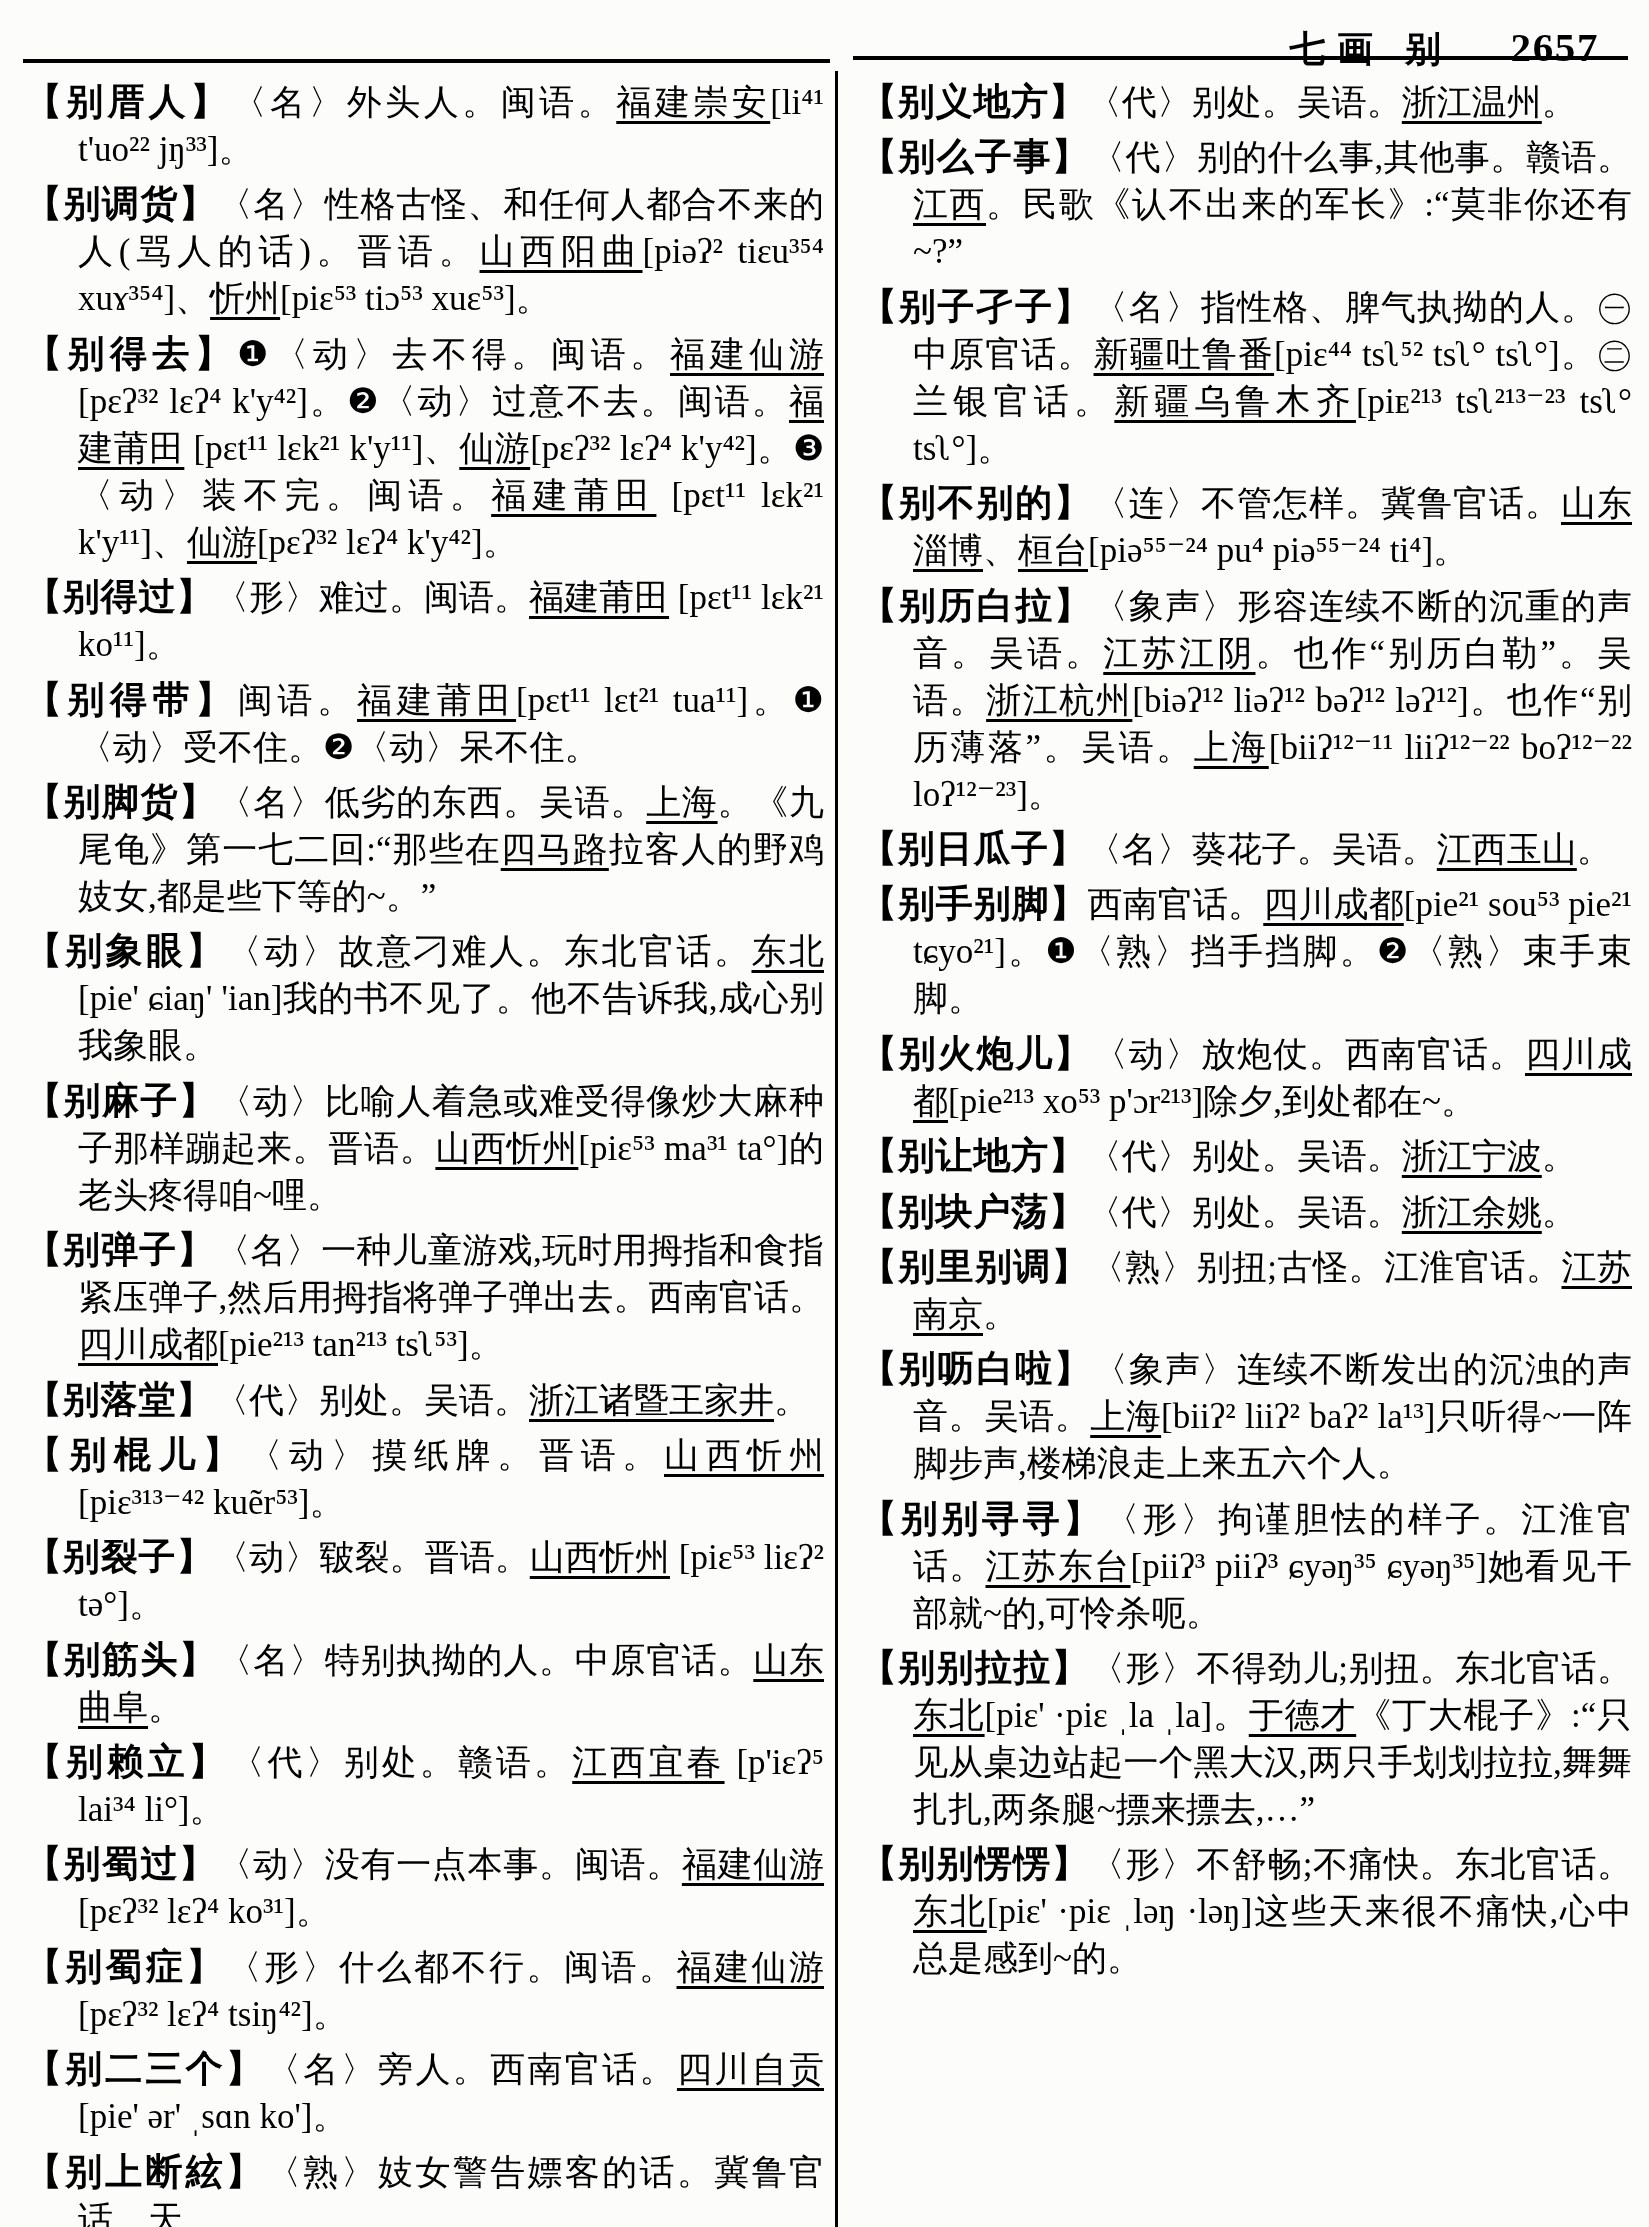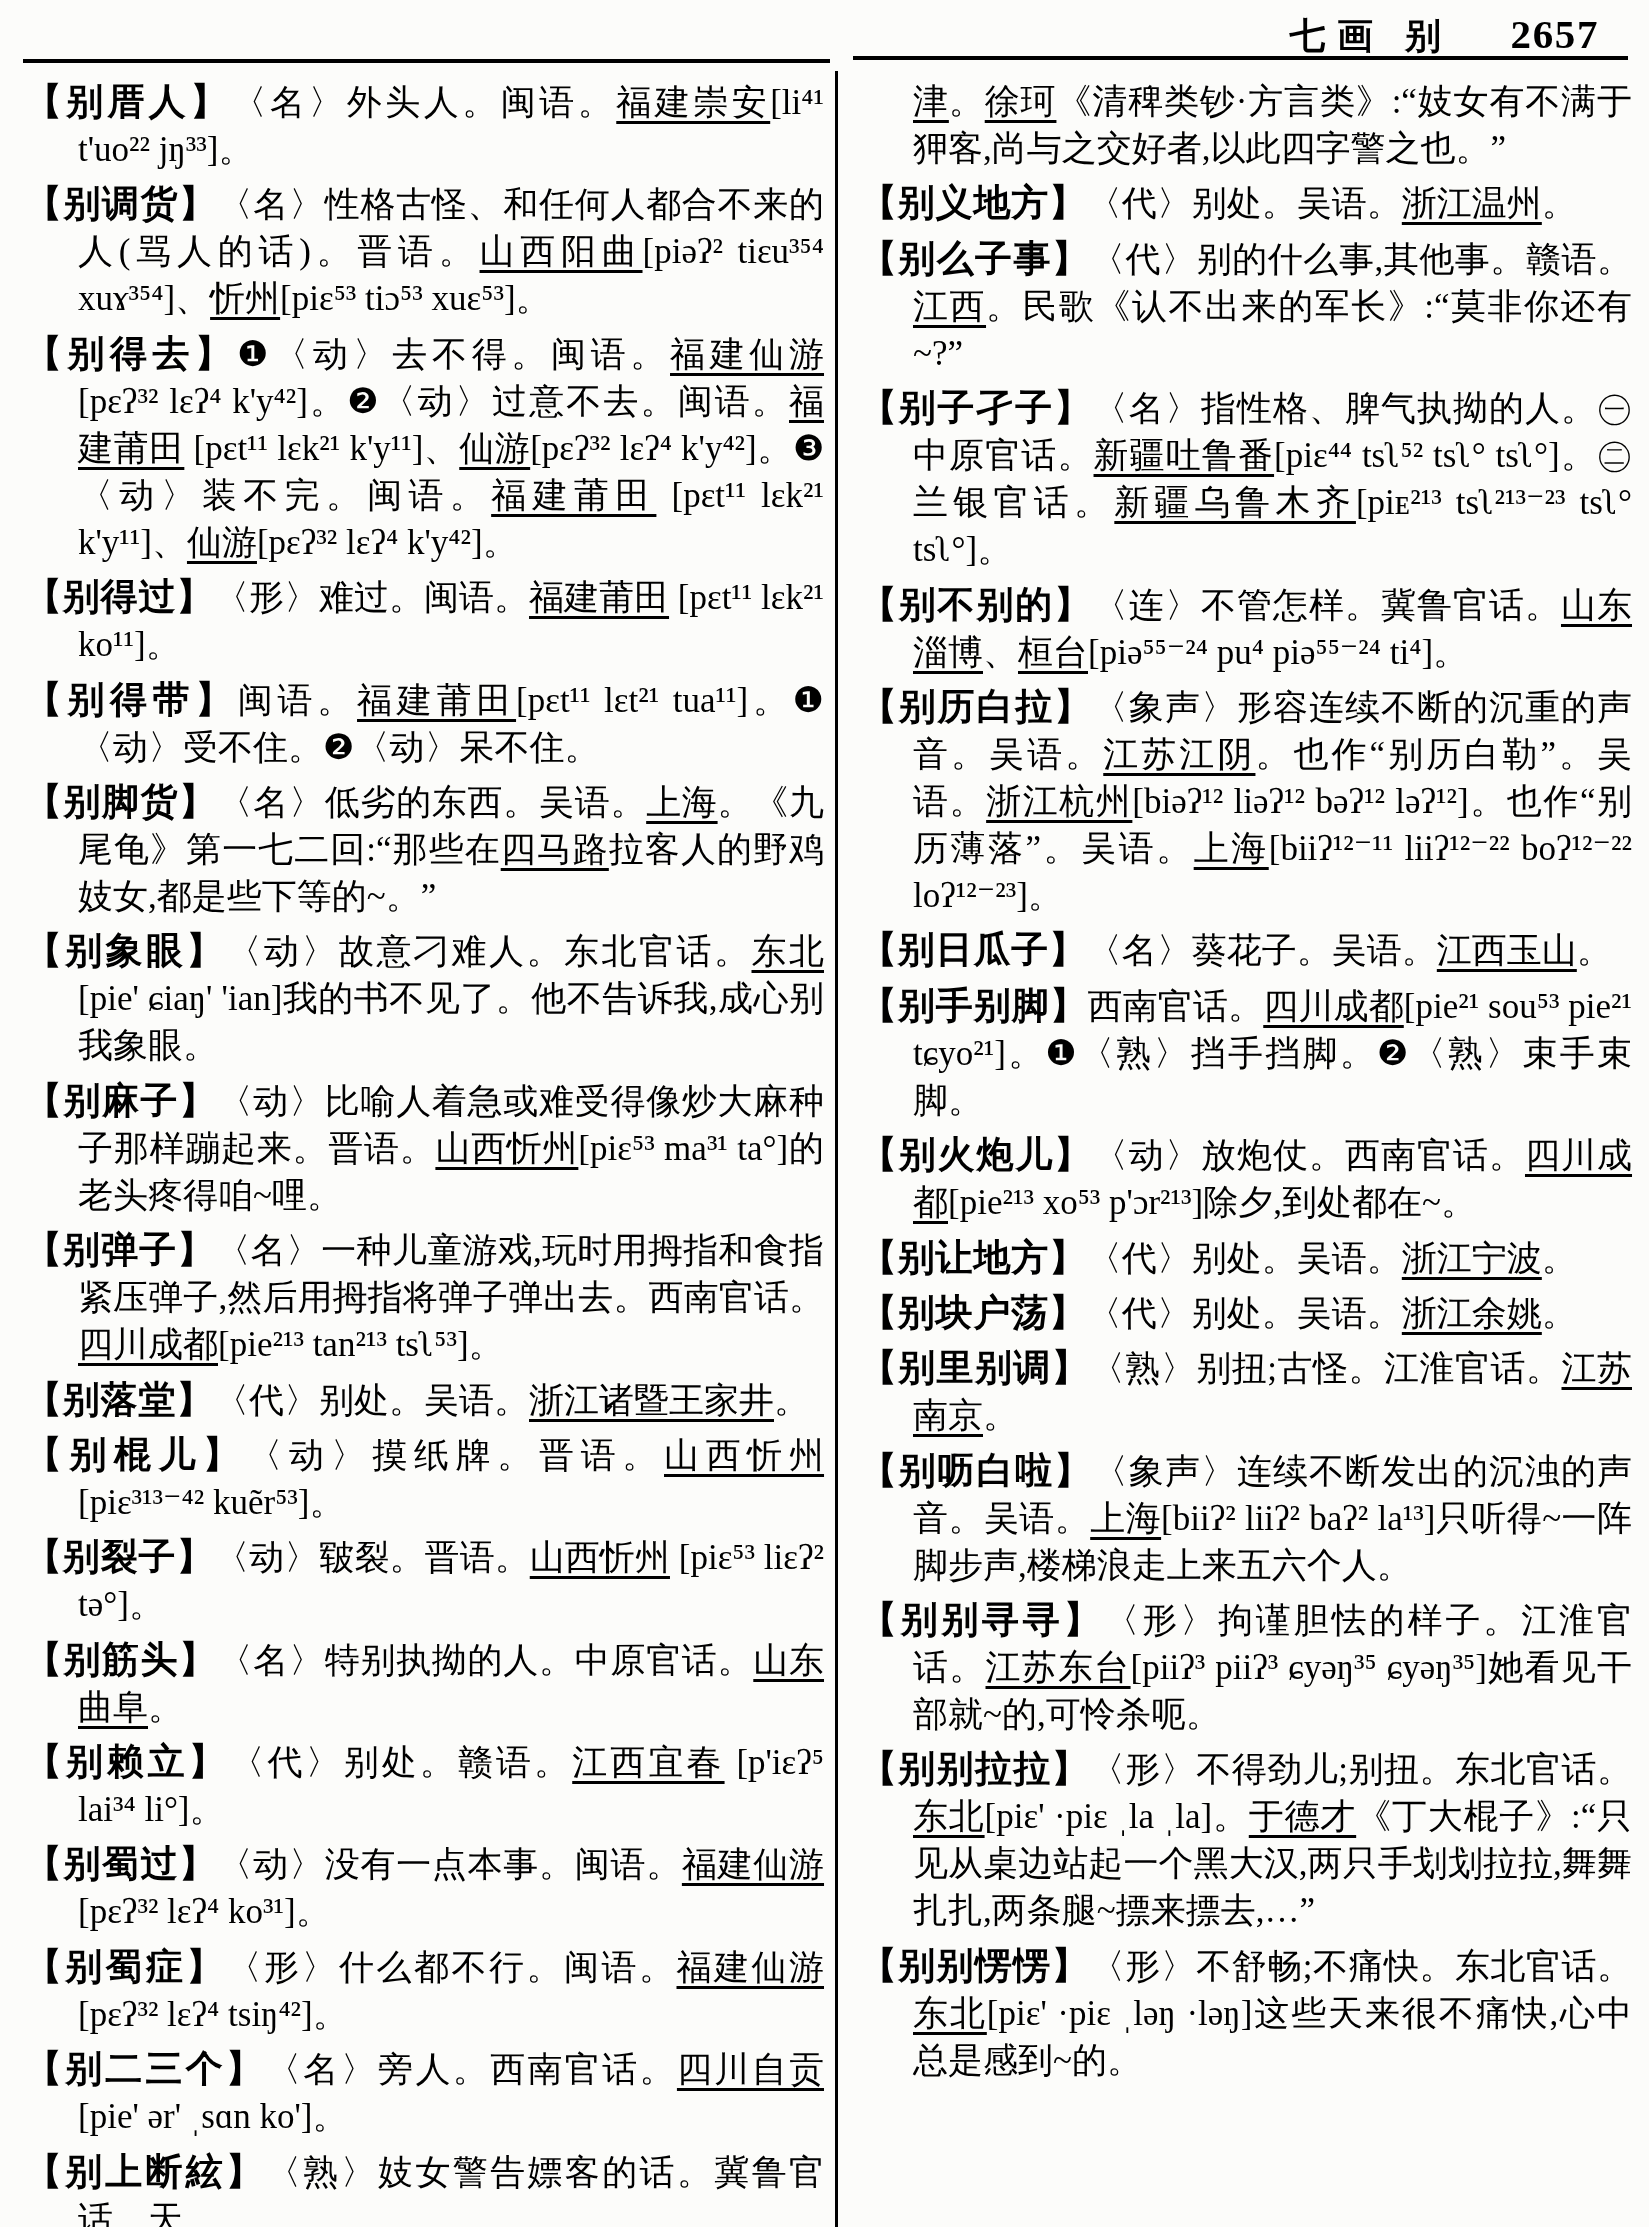--- a/index.html
+++ b/index.html
@@ -3,21 +3,21 @@
 <meta charset="utf-8">
 <style>
   html,body{margin:0;padding:0;}
   body{
     width:1650px;height:2227px;position:relative;
     background:#fcfcfa;color:#000;
     font-family:"Liberation Serif","DejaVu Serif","DejaVu Sans",serif;
     overflow:hidden;
   }
   .page-header{
-    position:absolute;top:10px;right:51px;
+    position:absolute;top:23px;right:51px;
     display:flex;align-items:baseline;gap:58px;
     font-size:36px;
   }
   .section-label{font-weight:700;letter-spacing:11.5px;}
   .page-number{font-weight:700;font-size:41px;letter-spacing:1.6px;}
   .rule{position:absolute;background:#000;height:4.1px;}
   .rule-left{left:23px;top:59px;width:807px;}
   .rule-right{left:853px;top:56px;width:775px;}
   .col-divider{
     position:absolute;left:835px;top:71px;bottom:0;width:2.5px;background:#000;
@@ -63,21 +63,20 @@
     <div class="entry"><span class="head">【别棍儿】</span><span class="">〈动〉摸纸牌。晋语。</span><span class="u">山西忻州</span><span class=""> [piɛ³¹³⁻⁴² kuẽr⁵³]。</span></div>
     <div class="entry"><span class="head">【别裂子】</span><span class="">〈动〉皲裂。晋语。</span><span class="u">山西忻州</span><span class=""> [piɛ⁵³ liɛʔ² tə°]。</span></div>
     <div class="entry"><span class="head">【别筋头】</span><span class="">〈名〉特别执拗的人。中原官话。</span><span class="u">山东曲阜</span><span class="">。</span></div>
     <div class="entry"><span class="head">【别赖立】</span><span class="">〈代〉别处。赣语。</span><span class="u">江西宜春</span><span class=""> [p'iɛʔ⁵ lai³⁴ li°]。</span></div>
     <div class="entry"><span class="head">【别蜀过】</span><span class="">〈动〉没有一点本事。闽语。</span><span class="u">福建仙游</span><span class=""> [pɛʔ³² lɛʔ⁴ ko³¹]。</span></div>
     <div class="entry"><span class="head">【别蜀症】</span><span class="">〈形〉什么都不行。闽语。</span><span class="u">福建仙游</span><span class=""> [pɛʔ³² lɛʔ⁴ tsiŋ⁴²]。</span></div>
     <div class="entry"><span class="head">【别二三个】</span><span class="">〈名〉旁人。西南官话。</span><span class="u">四川自贡</span><span class=""> [pie' ər' ˌsɑn ko']。</span></div>
     <div class="entry"><span class="head">【别上断絃】</span><span class="">〈熟〉妓女警告嫖客的话。冀鲁官话。</span><span class="u">天</span></div>
   </div>
 <div class="col col-right">
-    <div class="entry cont"><span class="u">津</span><span class="">。</span><span class="u">徐珂</span><span class="">《清稗类钞·方言类》:“妓女有不满于狎客,尚与之交好者,以此四字警之也。”</span></div>
     <div class="entry"><span class="head">【别义地方】</span><span class="">〈代〉别处。吴语。</span><span class="u">浙江温州</span><span class="">。</span></div>
     <div class="entry"><span class="head">【别么子事】</span><span class="">〈代〉别的什么事,其他事。赣语。</span><span class="u">江西</span><span class="">。民歌《认不出来的军长》:“莫非你还有~?”</span></div>
     <div class="entry"><span class="head">【别子孑子】</span><span class="">〈名〉指性格、脾气执拗的人。㊀中原官话。</span><span class="u">新疆吐鲁番</span><span class="">[piɛ⁴⁴ tsʅ⁵² tsʅ° tsʅ°]。㊁兰银官话。</span><span class="u">新疆乌鲁木齐</span><span class="">[piᴇ²¹³ tsʅ²¹³⁻²³ tsʅ° tsʅ°]。</span></div>
     <div class="entry"><span class="head">【别不别的】</span><span class="">〈连〉不管怎样。冀鲁官话。</span><span class="u">山东淄博</span><span class="">、</span><span class="u">桓台</span><span class="">[piə⁵⁵⁻²⁴ pu⁴ piə⁵⁵⁻²⁴ ti⁴]。</span></div>
     <div class="entry"><span class="head">【别历白拉】</span><span class="">〈象声〉形容连续不断的沉重的声音。吴语。</span><span class="u">江苏江阴</span><span class="">。也作“别历白勒”。吴语。</span><span class="u">浙江杭州</span><span class="">[biəʔ¹² liəʔ¹² bəʔ¹² ləʔ¹²]。也作“别历薄落”。吴语。</span><span class="u">上海</span><span class="">[biiʔ¹²⁻¹¹ liiʔ¹²⁻²² boʔ¹²⁻²² loʔ¹²⁻²³]。</span></div>
     <div class="entry"><span class="head">【别日瓜子】</span><span class="">〈名〉葵花子。吴语。</span><span class="u">江西玉山</span><span class="">。</span></div>
     <div class="entry"><span class="head">【别手别脚】</span><span class="">西南官话。</span><span class="u">四川成都</span><span class="">[pie²¹ sou⁵³ pie²¹ tɕyo²¹]。❶〈熟〉挡手挡脚。❷〈熟〉束手束脚。</span></div>
     <div class="entry"><span class="head">【别火炮儿】</span><span class="">〈动〉放炮仗。西南官话。</span><span class="u">四川成都</span><span class="">[pie²¹³ xo⁵³ p'ɔr²¹³]除夕,到处都在~。</span></div>
     <div class="entry"><span class="head">【别让地方】</span><span class="">〈代〉别处。吴语。</span><span class="u">浙江宁波</span><span class="">。</span></div>
     <div class="entry"><span class="head">【别块户荡】</span><span class="">〈代〉别处。吴语。</span><span class="u">浙江余姚</span><span class="">。</span></div>

